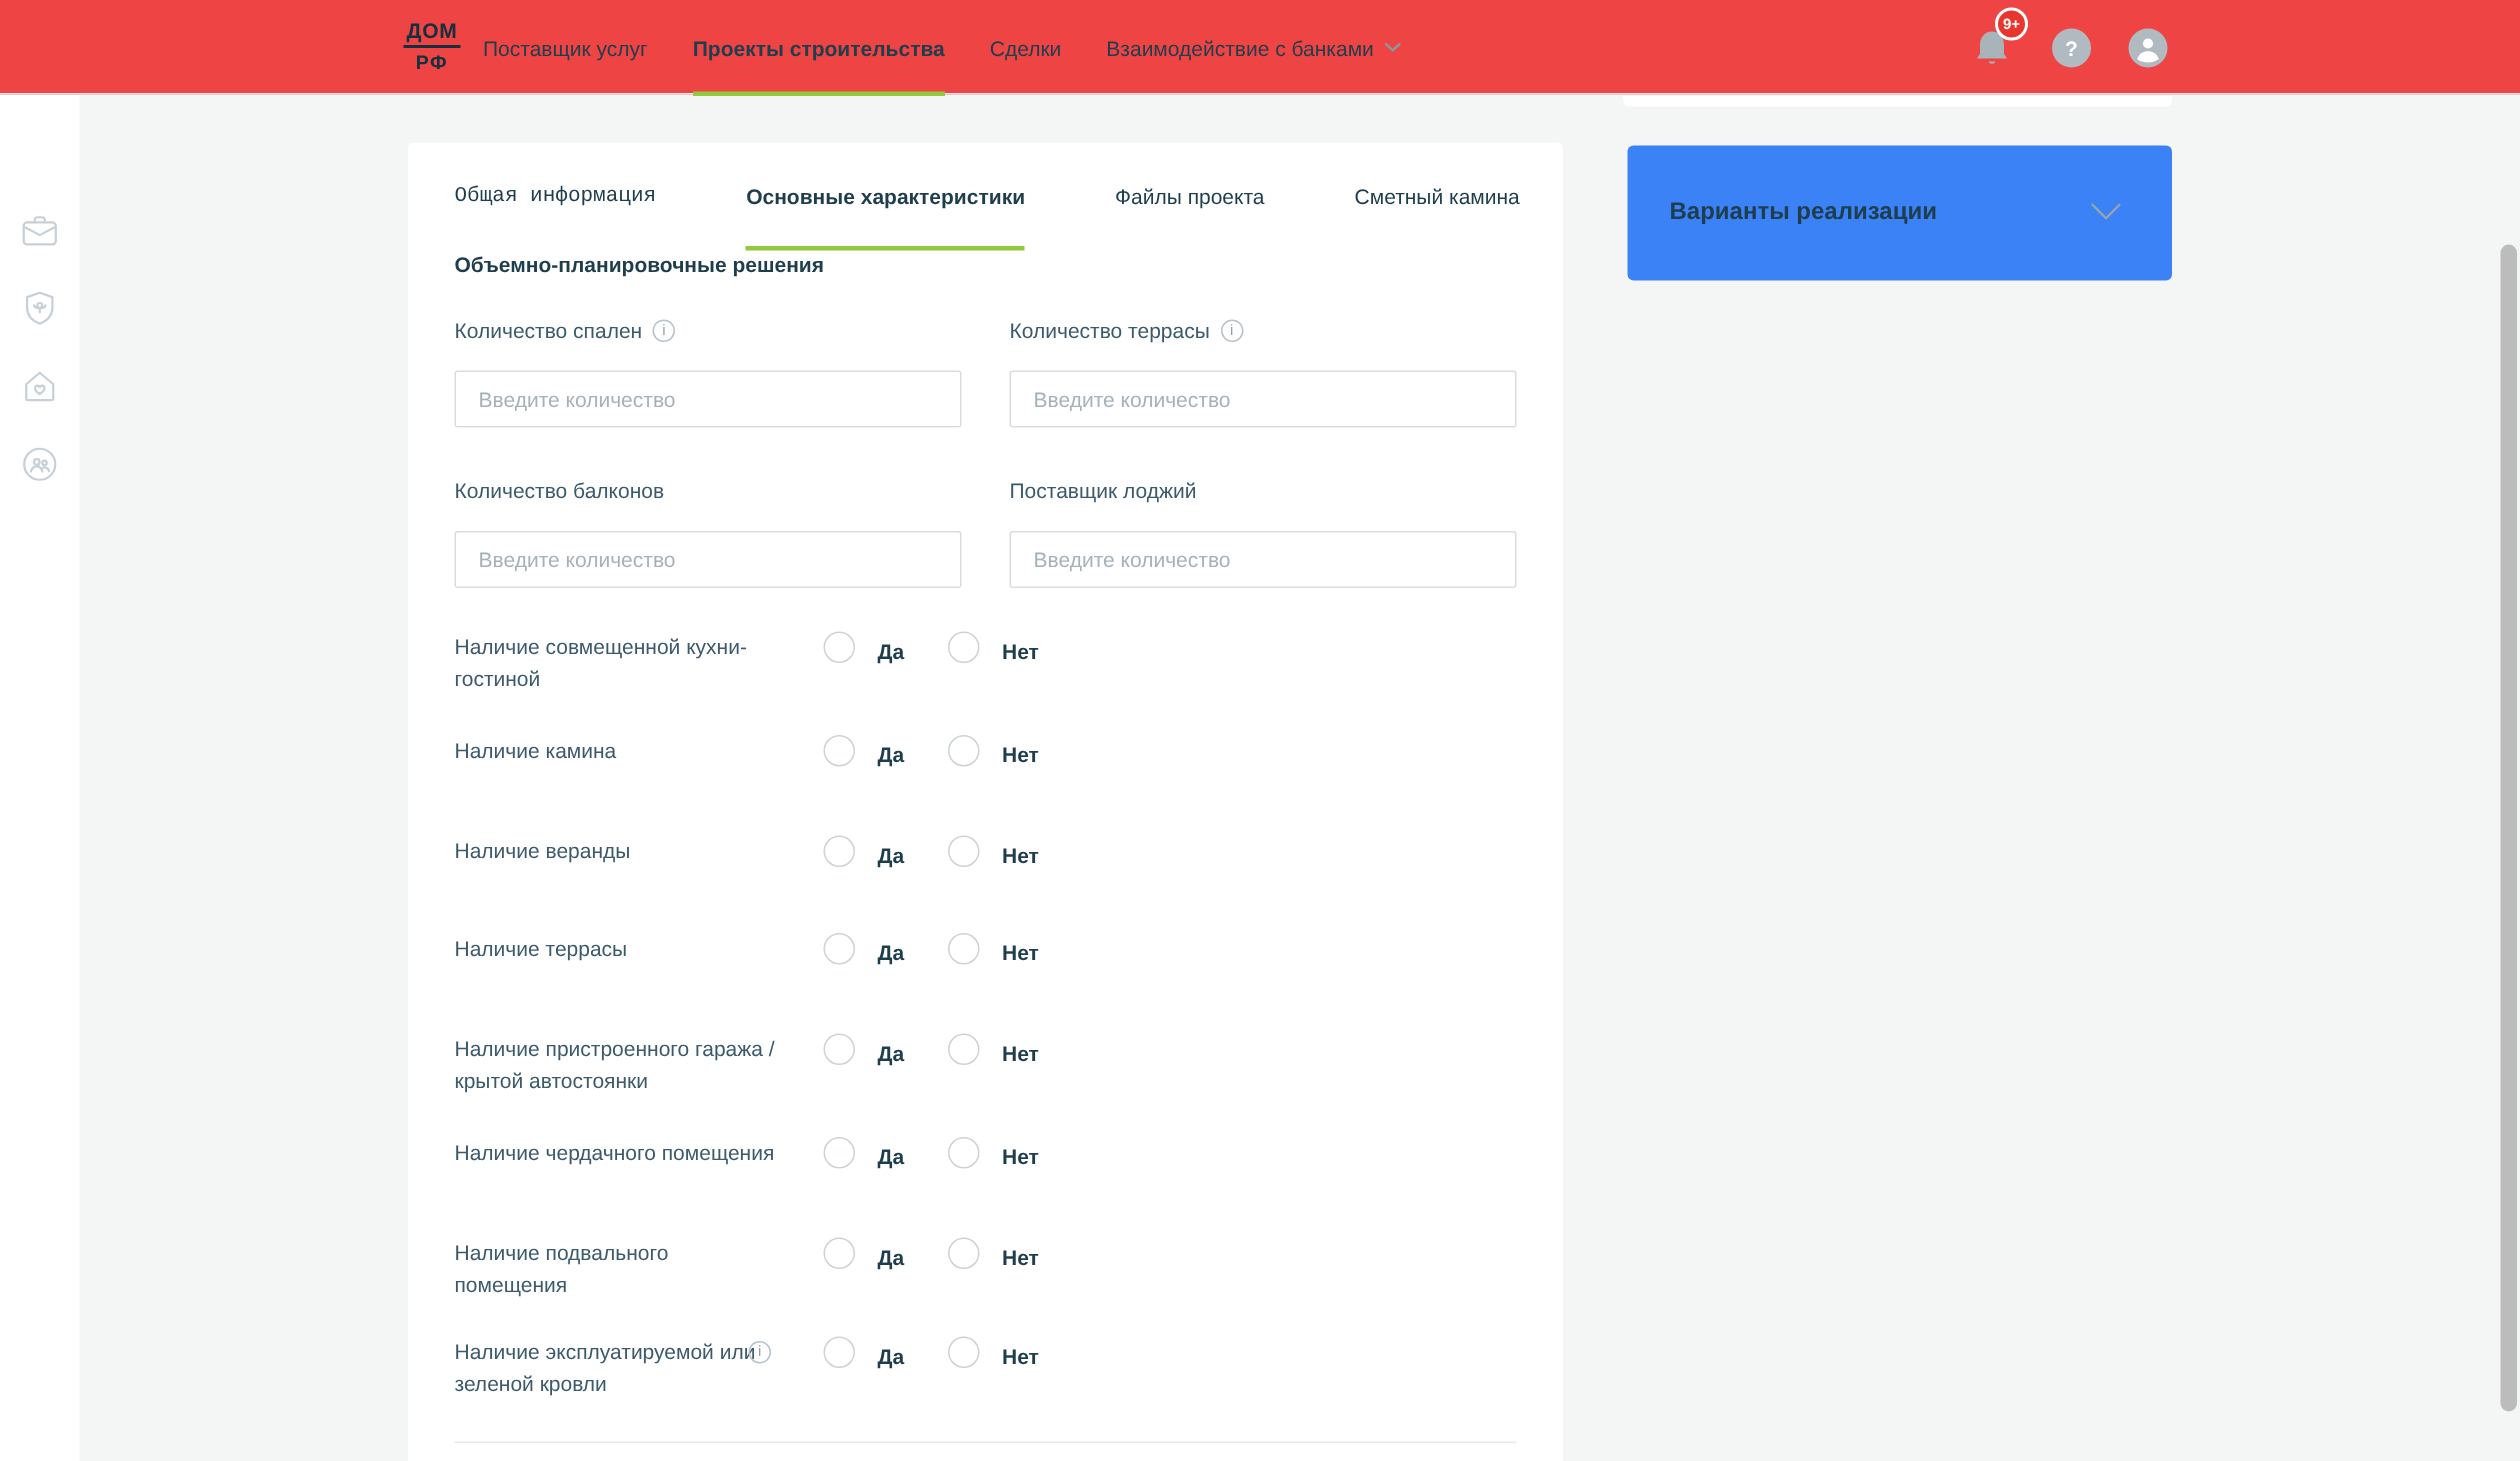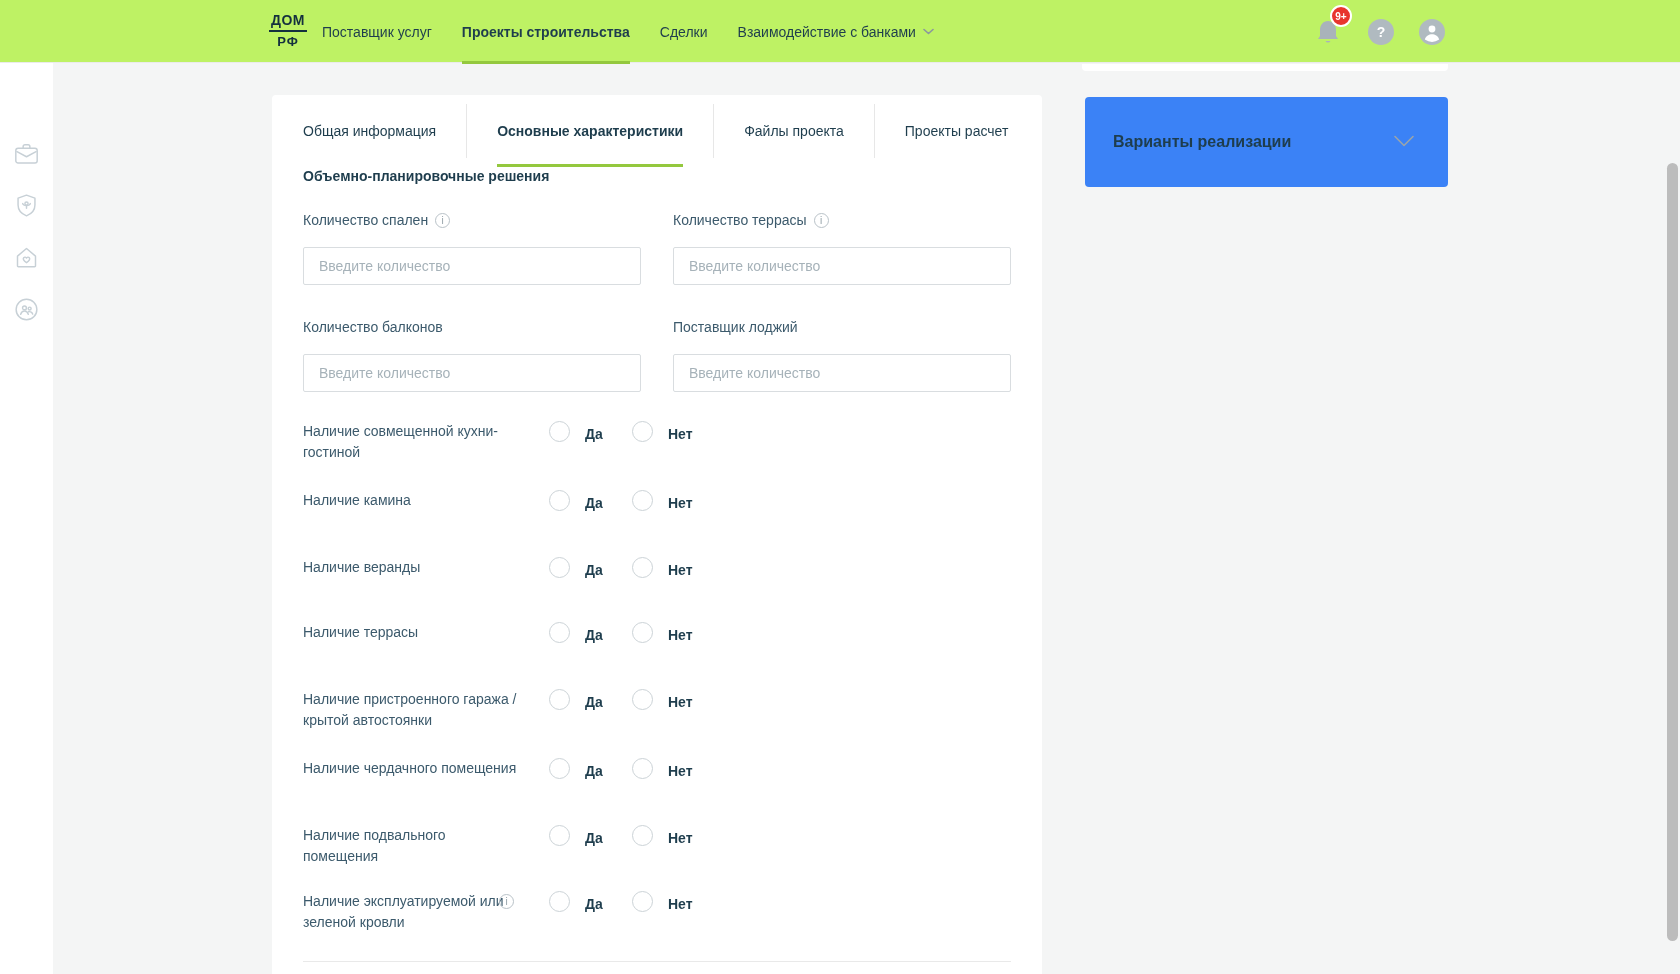--- a/index.html
+++ b/index.html
@@ -1,20 +1,20 @@
 <!DOCTYPE html>
 <html><head>
 <meta charset="utf-8">
 <style>
   * { margin:0; padding:0; box-sizing:border-box; }
   html,body { width:1680px; height:974px; overflow:hidden; }
   body { font-family:"Liberation Sans", sans-serif; background:#f4f5f5; color:#1e3d4d; }
 
   
-  #header { position:absolute; left:0; top:0; width:1680px; height:63px; background:#bef264;
+  #header { position:absolute; left:0; top:0; width:1680px; height:63px; background:#ef4444;
             border-bottom:1px solid #ebebeb; z-index:20; }
   #logo { position:absolute; left:266px; top:13px; width:44px; cursor:pointer; color:#14303e;
           text-align:center; line-height:1; }
   #logo .l1 { font-size:14px; font-weight:800; letter-spacing:.5px; }
   #logo .bar { height:2.5px; background:#14303e; margin:2.5px 3px; }
   #logo .l2 { font-size:13px; font-weight:800; letter-spacing:1px; }
   #nav { position:absolute; left:322px; top:0; height:63px; display:flex; gap:30px; }
   .nav-item { position:relative; height:63px; display:flex; align-items:center; gap:7px;
               font-size:14px; color:#1e3d4d; cursor:pointer; white-space:nowrap; }
   .nav-item.active { font-weight:700; }
@@ -39,21 +39,21 @@
   .rail-icon svg { width:27px; height:27px; }
   .rail-icon svg * { fill:none; stroke:#c7d0d6; stroke-width:1.3; stroke-linecap:round; stroke-linejoin:round; }
 
   
   #card { position:absolute; left:272px; top:95px; width:770px; height:900px; background:#fff;
           border-radius:4px; }
   #tabs { position:absolute; left:0; top:0; width:770px; height:72px; padding-left:31px;
           display:flex; align-items:stretch; }
   .tab { position:relative; display:flex; align-items:center; margin:0 30px; font-size:14px;
          color:#1e3d4d; cursor:pointer; white-space:nowrap; }
-  .tab:first-of-type { margin-left:0; }
+  .tab:first-of-type { margin-left:0;font-family:Liberation Mono, monospace; }
   .tab.active { font-weight:700; }
   .tab.active::after { content:""; position:absolute; left:0; right:0; bottom:0; height:3px; background:#94c83e; }
   .tab-sep { width:1px; height:54px; background:#e7e7e7; align-self:center; }
 
   #section-title { position:absolute; left:31px; top:73px; font-size:14px; font-weight:700; }
 
   #fields { position:absolute; left:31px; top:115px; width:708px; display:grid;
             grid-template-columns:338px 338px; column-gap:32px; row-gap:32px; }
   .field-label { display:flex; align-items:center; gap:7px; font-size:14px; color:#3c5a6c;
                  height:20px; margin-bottom:17px; }
@@ -194,21 +194,21 @@
     <div class="tab-sep"></div>
       <div class="tab active">
         <span>Основные характеристики</span>
       </div>
     <div class="tab-sep"></div>
       <div class="tab">
         <span>Файлы проекта</span>
       </div>
     <div class="tab-sep"></div>
       <div class="tab">
-        <span>Проекты расчет</span>
+        <span>Сметный камина</span>
       </div>
     </div>
 
   <div id="section-title">Объемно-планировочные решения</div>
 
   <div id="fields">
 
       <div class="field">
         <div class="field-label">
           <span>Количество спален</span>

